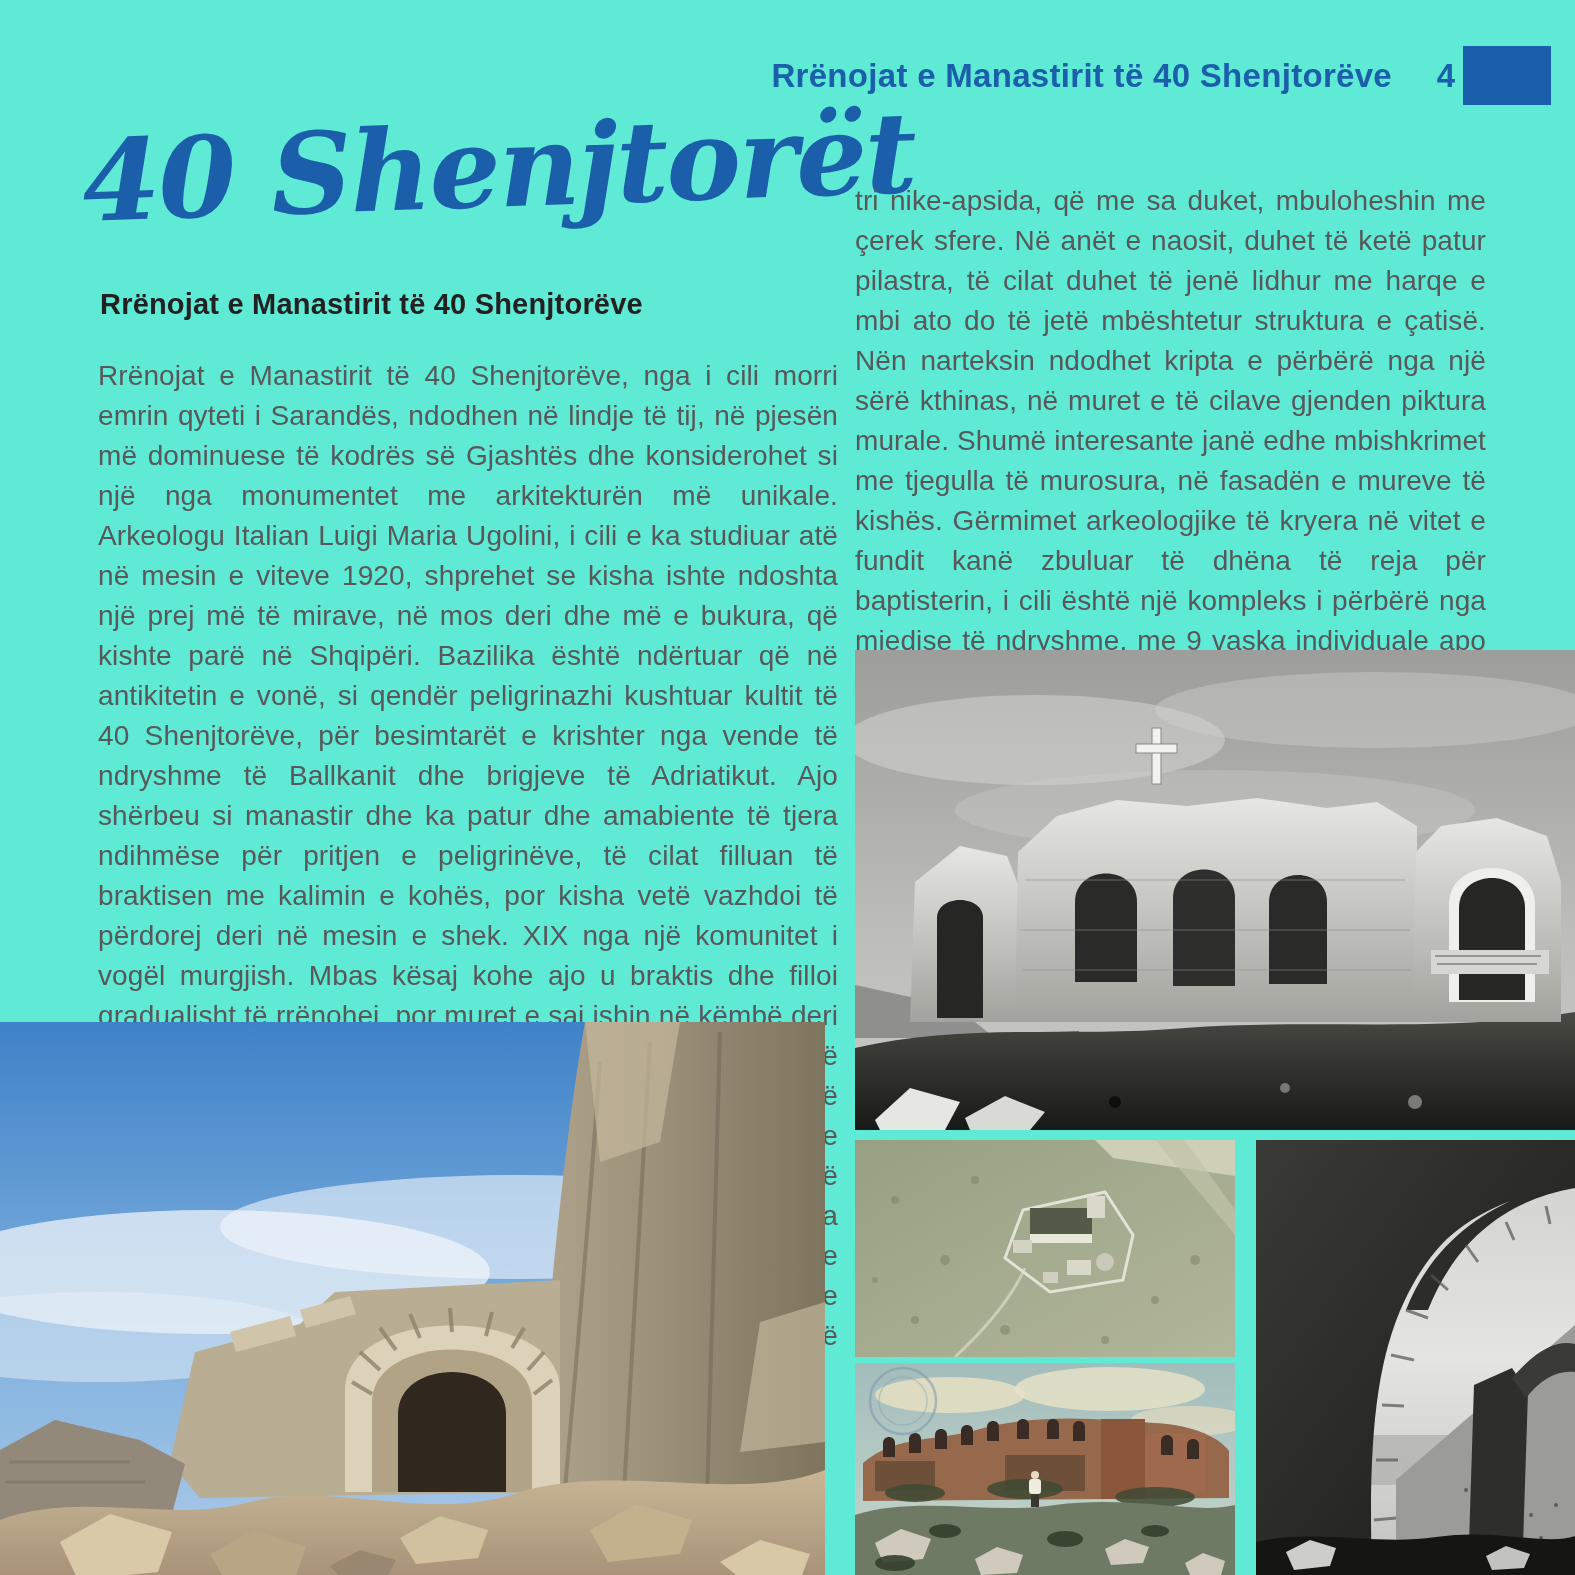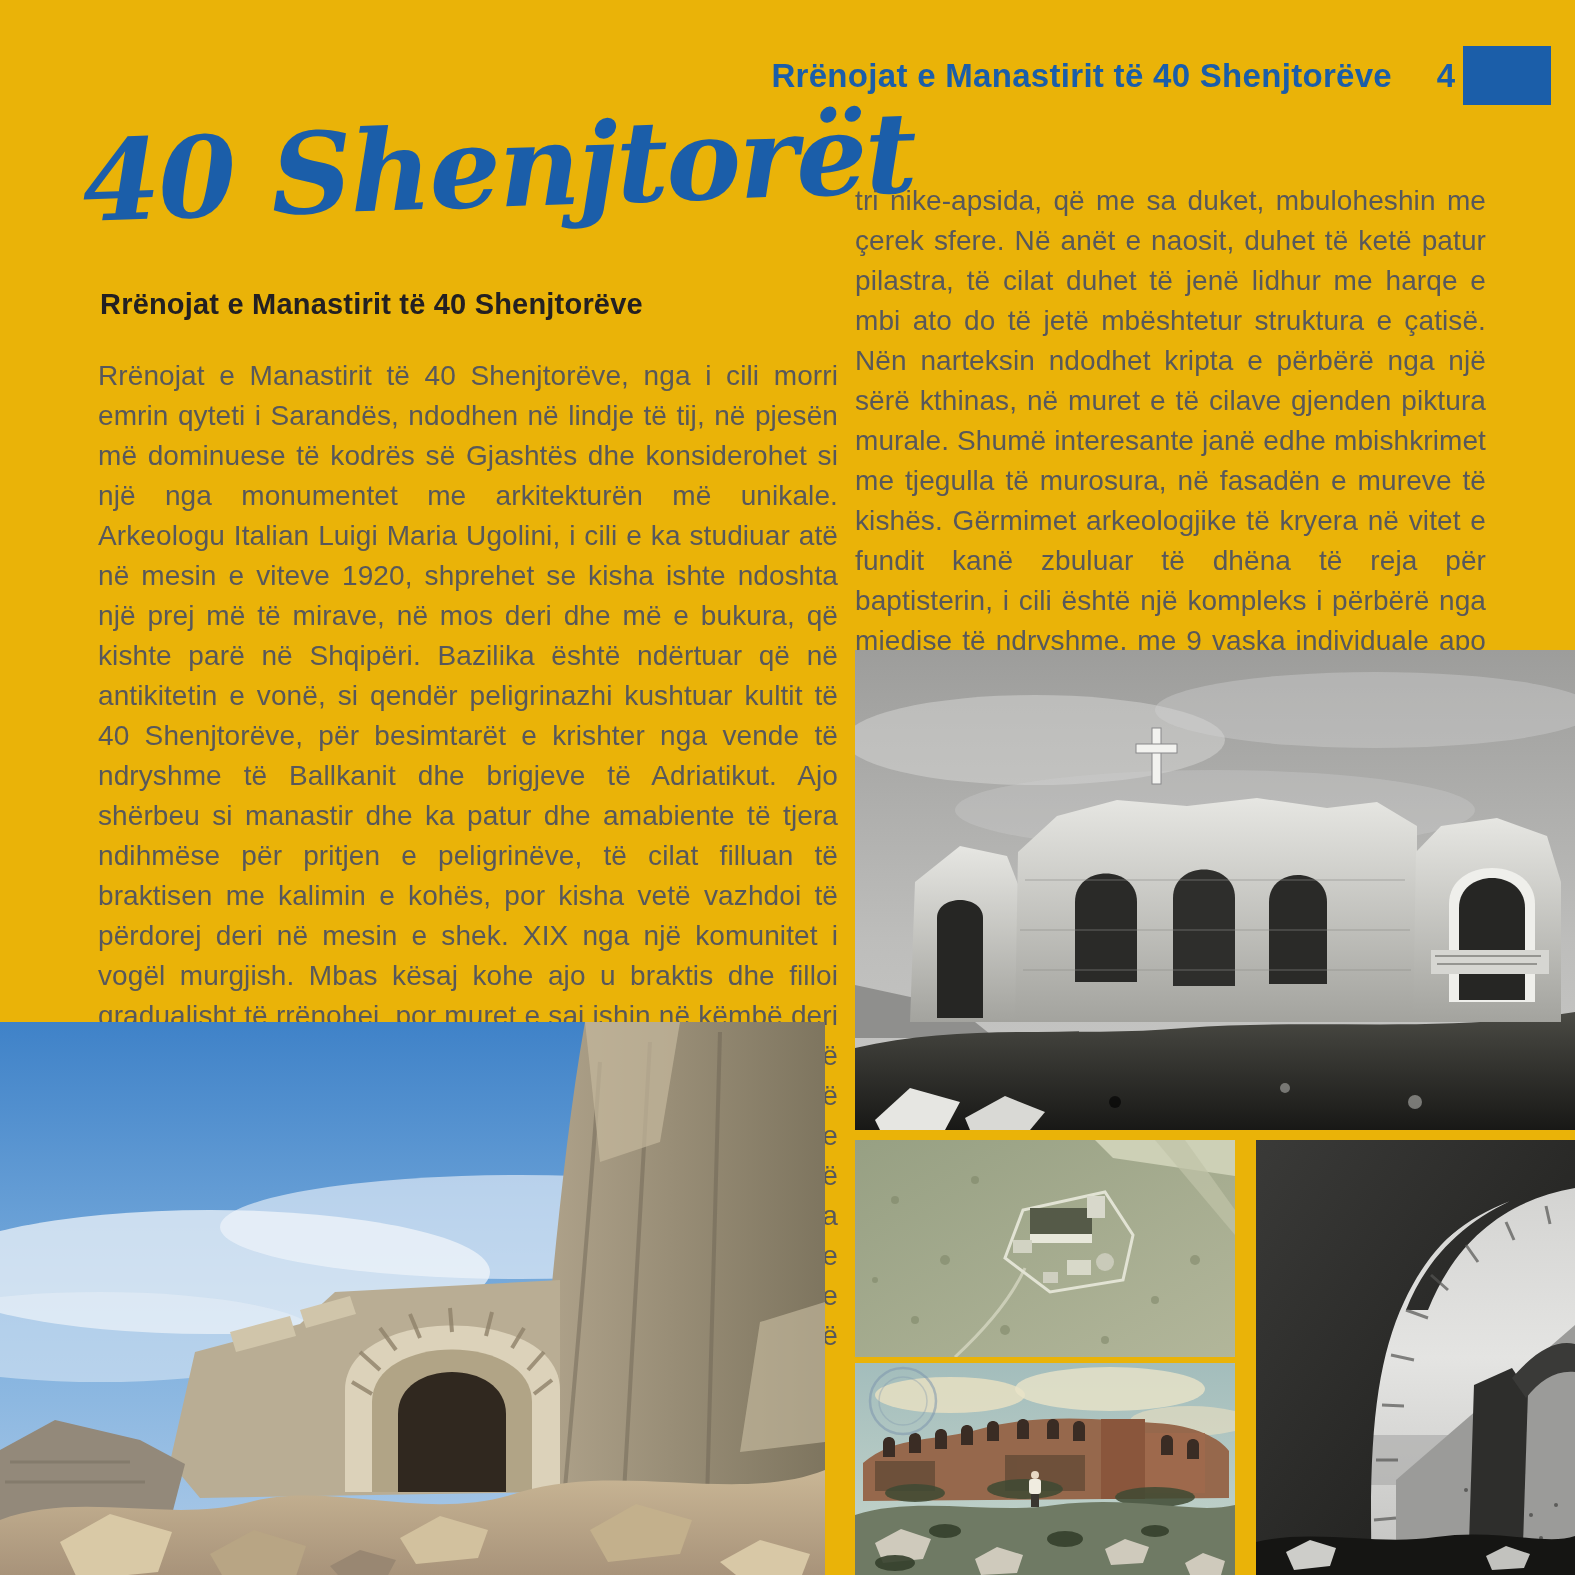--- a/index.html
+++ b/index.html
@@ -1,17 +1,17 @@
 <!DOCTYPE html>
 <html><head>
 <meta charset="utf-8">
 <style>
   html,body{margin:0;padding:0;background:#ffffff;}
   .page{
-    position:relative;width:1575px;height:1575px;background:#eab308;
+    position:relative;width:1575px;height:1575px;background:#5eead4;
     overflow:hidden;font-family:"Liberation Sans",sans-serif;
   }
   
   .hdr-title{
     position:absolute;top:57px;right:183px;
     font-size:33px;font-weight:bold;color:#1b5ea9;letter-spacing:.3px;white-space:nowrap;
   }
   .hdr-num{
     position:absolute;top:57px;right:120px;
     font-size:33px;font-weight:bold;color:#1b5ea9;

